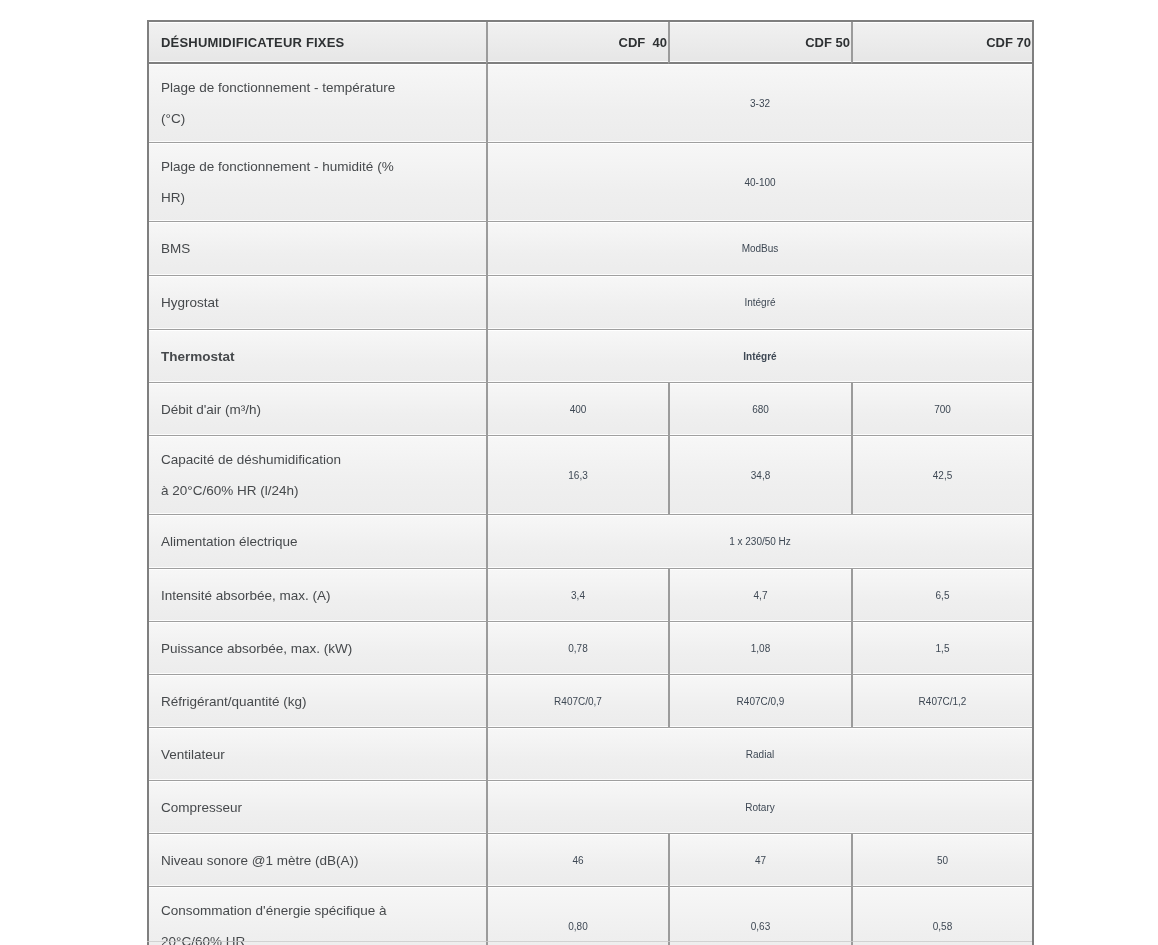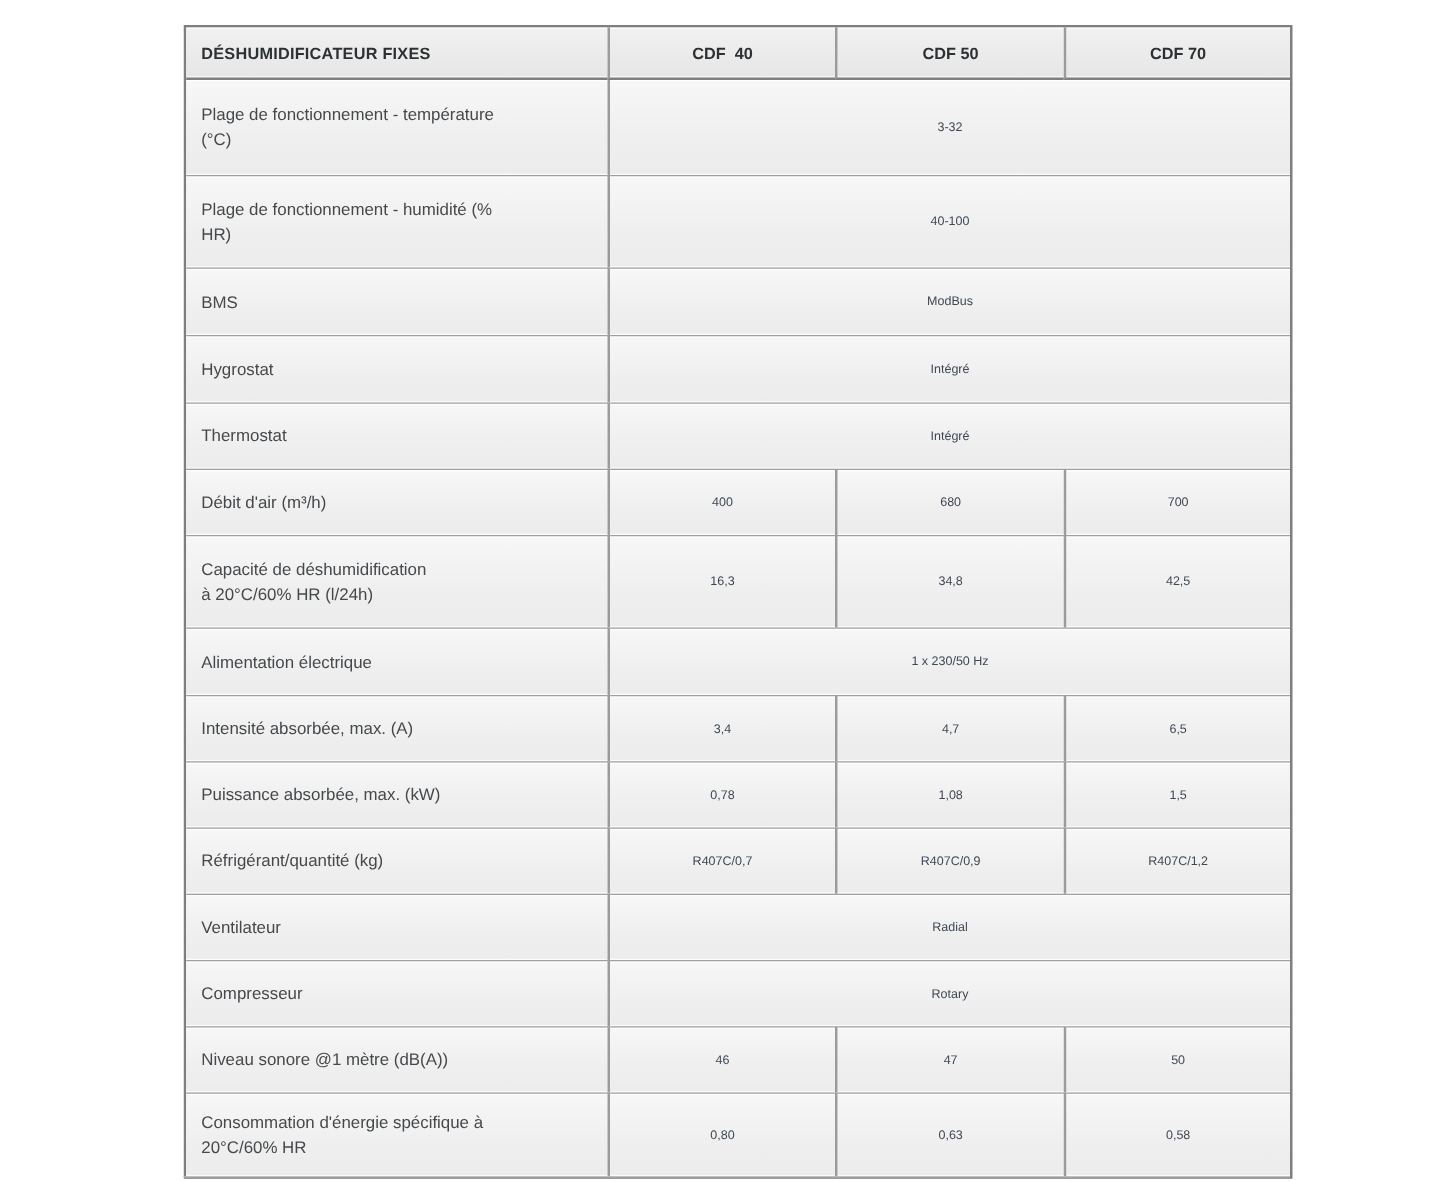--- a/index.html
+++ b/index.html
@@ -37,35 +37,35 @@
     font-weight: bold;
     font-size: 13px;
     color: #2e3133;
   }
   .spec-table thead th.head-label {
     text-align: left;
     padding: 6px 12px;
     letter-spacing: 0.2px;
   }
   .spec-table thead th.head-col {
-    text-align: center;
+    text-align: right;
     white-space: pre;
   }
   .spec-table th + th,
   .spec-table td + td {
     border-left: 2px solid #9b9b9b;
   }
   .spec-table tbody tr + tr td {
     border-top: 1px solid #9f9f9f;
   }
   .spec-table td.cell-label {
     text-align: left;
     padding: 8px 16px 8px 12px;
     font-size: 13.5px;
-    line-height: 20px;
+    line-height: 31px;
     color: #46494c;
     white-space: pre-line;
   }
   .spec-table td.cell-value {
     text-align: center;
     padding: 8px 10px;
     font-size: 10px;
     color: #3e4854;
   }
   .continuation-line {
@@ -111,21 +111,21 @@
         <td class="cell-value" colspan="3">40-100</td>
       </tr>
       <tr style="height:54px;">
         <td class="cell-label">BMS</td>
         <td class="cell-value" colspan="3">ModBus</td>
       </tr>
       <tr style="height:54px;">
         <td class="cell-label">Hygrostat</td>
         <td class="cell-value" colspan="3">Intégré</td>
       </tr>
-      <tr style="height:53px;">
+      <tr style="height:53px;font-weight:bold;">
         <td class="cell-label">Thermostat</td>
         <td class="cell-value" colspan="3">Intégré</td>
       </tr>
       <tr style="height:53px;">
         <td class="cell-label">Débit d'air (m³/h)</td>
         <td class="cell-value">400</td>
         <td class="cell-value">680</td>
         <td class="cell-value">700</td>
       </tr>
       <tr style="height:74px;">

